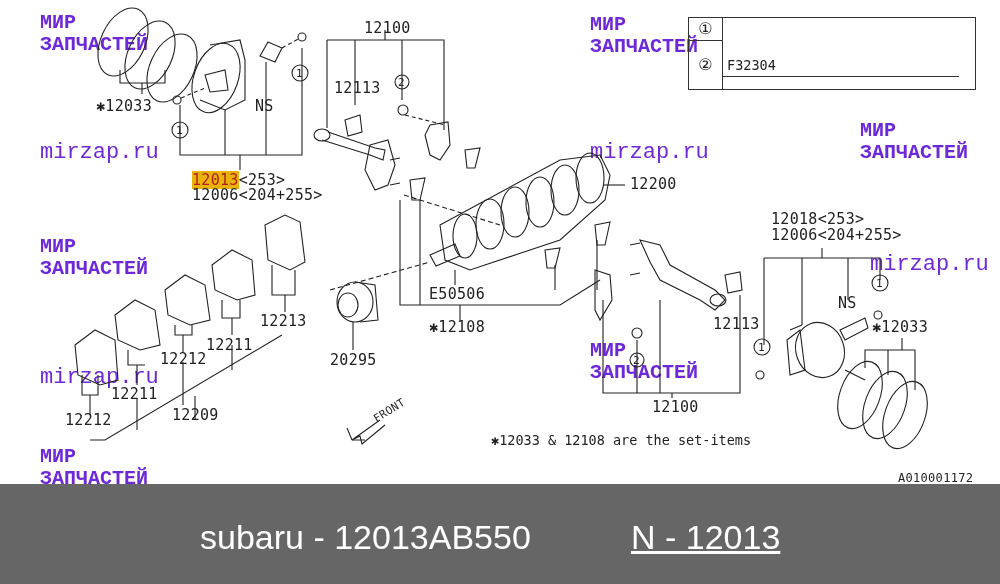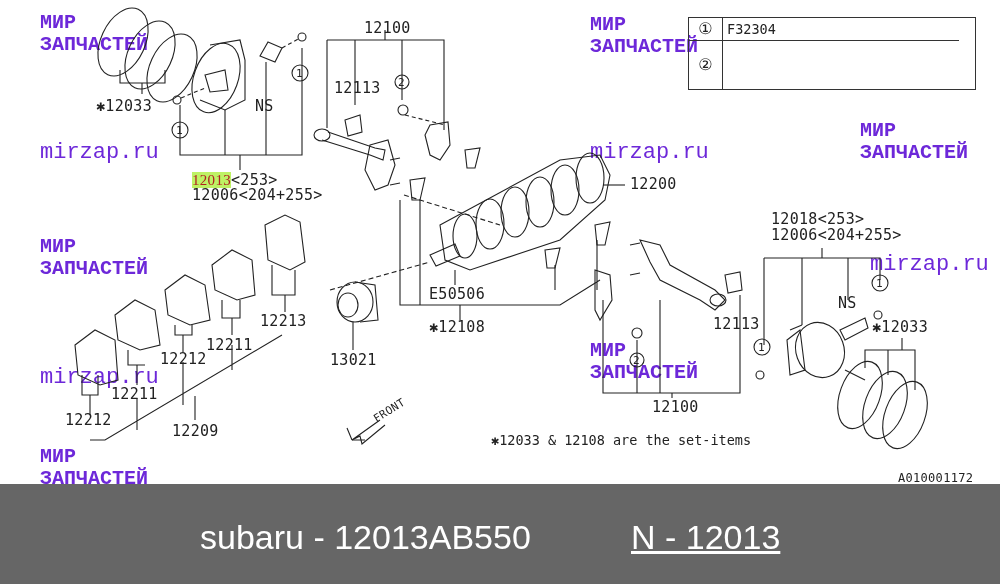--- a/index.html
+++ b/index.html
@@ -1,25 +1,25 @@
 <!DOCTYPE html>
 <html><head>
 <meta charset="utf-8">
 <style>
   html,body{margin:0;padding:0;background:#fff;}
   body{width:1000px;height:584px;position:relative;overflow:hidden;font-family:"DejaVu Sans Mono","Liberation Mono",monospace;}
   #diagram{position:absolute;left:0;top:0;width:1000px;height:484px;background:#fff;}
   svg{position:absolute;left:0;top:0;}
   .lbl{position:absolute;font-family:"DejaVu Sans Mono","Liberation Mono",monospace;font-size:15px;color:#222;white-space:pre;letter-spacing:0.3px;line-height:15px;}
-  .hl{background:#bef264;color:#b02020;font-family:Liberation Serif, serif;}
+  .hl{background:#eab308;color:#b02020;}
   .wm{position:absolute;font-family:Liberation Mono, monospace;color:#6d28d9;font-weight:bold;white-space:pre;}
   .wm-ru{font-size:22px;font-weight:normal;}
   .wm-big{font-size:20px;line-height:22px;}
   .ref{position:absolute;left:688px;top:17px;border:1px solid #333;width:286px;height:71px;font-size:13.5px;color:#222;}
-  .ref .row{position:absolute;left:34px;right:16px;border-bottom:1px solid #333;padding-left:4px;height:22px;line-height:22px;white-space:pre;}
+  .ref .row{position:absolute;left:34px;right:16px;border-bottom:1px solid #333;padding-left:4px;height:22px;line-height:22px;white-space:pre;margin-top:36px;}
   .ref .num{position:absolute;left:0;width:33px;border-right:1px solid #333;text-align:center;}
   .note{position:absolute;left:491px;top:431px;font-size:13.5px;line-height:18px;color:#222;white-space:pre;}
   #footer{position:absolute;left:0;top:484px;width:1000px;height:128px;background:#666;color:#fff;font-family:"Liberation Sans",sans-serif;font-size:34px;}
   #footer span{position:absolute;top:34px;}
 </style>
 </head>
 <body>
 
 <div id="diagram">
 
@@ -154,27 +154,27 @@
 
   <div class="lbl" style="left:96px;top:99px;">✱12033</div>
   <div class="lbl" style="left:255px;top:99px;">NS</div>
   <div class="lbl" style="left:192px;top:173px;"><span class="hl">12013</span><span>&lt;253&gt;</span></div>
   <div class="lbl" style="left:192px;top:188px;">12006&lt;204+255&gt;</div>
   <div class="lbl" style="left:364px;top:21px;">12100</div>
   <div class="lbl" style="left:334px;top:81px;">12113</div>
   <div class="lbl" style="left:630px;top:177px;text-align:center;">12200</div>
   <div class="lbl" style="left:429px;top:287px;">E50506</div>
   <div class="lbl" style="left:429px;top:320px;">✱12108</div>
-  <div class="lbl" style="left:330px;top:353px;">13021</div>
+  <div class="lbl" style="left:330px;top:353px;">20295</div>
   <div class="lbl" style="left:260px;top:314px;">12213</div>
   <div class="lbl" style="left:206px;top:338px;">12211</div>
   <div class="lbl" style="left:160px;top:352px;">12212</div>
   <div class="lbl" style="left:111px;top:387px;">12211</div>
   <div class="lbl" style="left:65px;top:413px;">12212</div>
-  <div class="lbl" style="left:172px;top:424px;">12209</div>
+  <div class="lbl" style="left:172px;top:408px;">12209</div>
   <div class="lbl" style="left:771px;top:212px;">12018&lt;253&gt;</div>
   <div class="lbl" style="left:771px;top:228px;">12006&lt;204+255&gt;</div>
   <div class="lbl" style="left:838px;top:296px;">NS</div>
   <div class="lbl" style="left:872px;top:320px;">✱12033</div>
   <div class="lbl" style="left:713px;top:317px;">12113</div>
   <div class="lbl" style="left:652px;top:400px;">12100</div>
   <div class="lbl" style="left:372px;top:403px;transform:rotate(-32deg);font-size:11px;">FRONT</div>
   <div class="lbl" style="left:898px;top:471px;font-size:12px;">A010001172</div>
 
   <div class="lbl" style="left:176px;top:123px;font-size:11px;">1</div>

